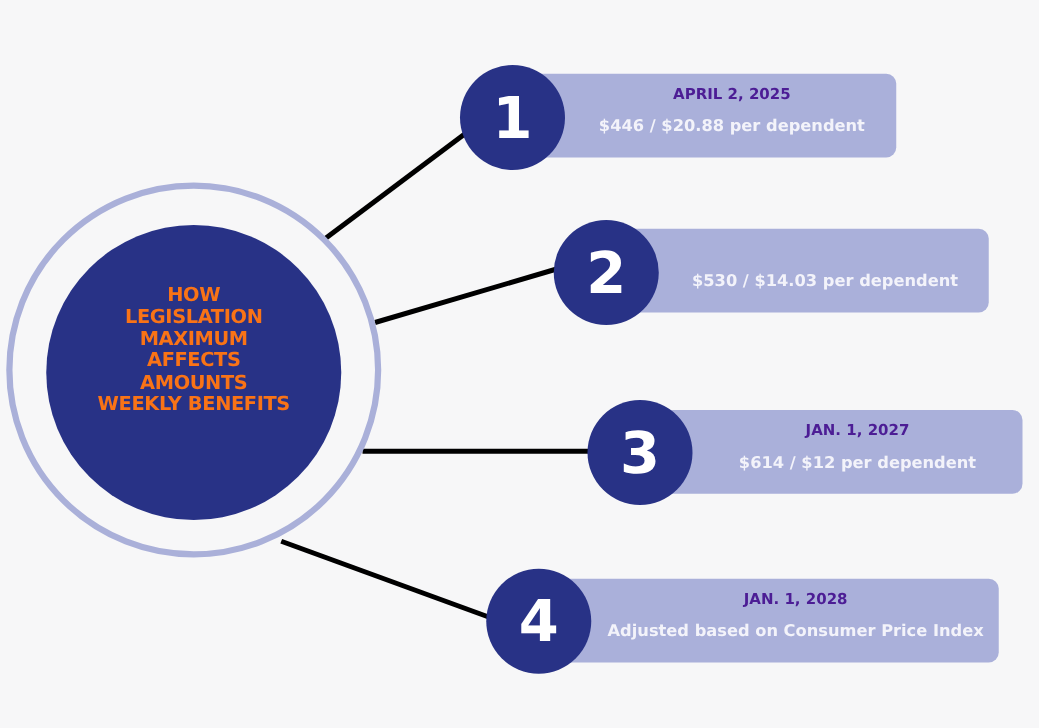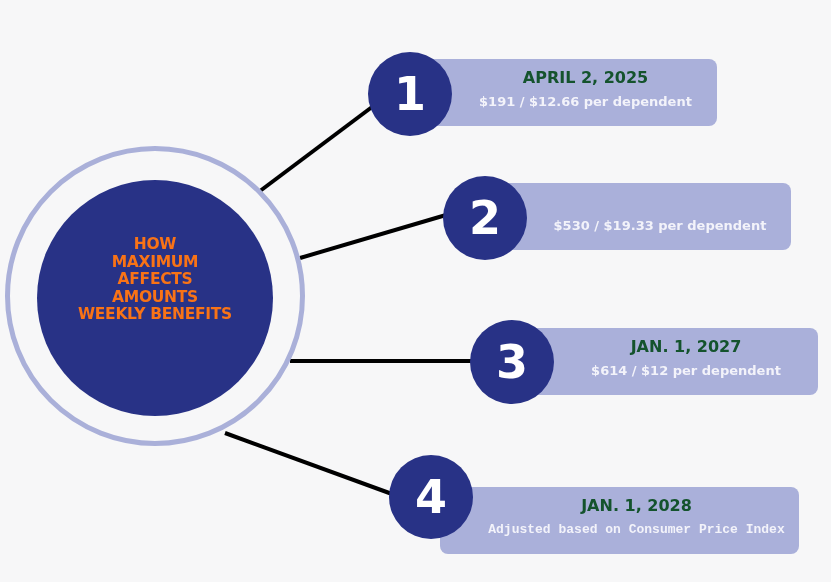--- a/index.html
+++ b/index.html
@@ -7,62 +7,63 @@
          font-family:"DejaVu Sans", "Liberation Sans", sans-serif; }
   svg.lines { position:absolute; left:0; top:0; width:831px; height:582px; }
   .outer-ring { position:absolute; left:5px; top:146px; width:290px; height:290px; border-radius:50%;
                 border:5px solid #aab0d9; background:#f7f7f8; }
   .hub { position:absolute; left:37px; top:180px; width:236px; height:236px; border-radius:50%;
          background:#283286; display:flex; align-items:center; justify-content:center; }
   .hub-text { color:#f97316; font-weight:bold; font-size:15.5px; line-height:17.5px; text-align:center;
               width:190px; margin-top:-36px; letter-spacing:-0.3px; }
   .pill { position:absolute; height:67px; background:#aab0da; border-radius:8px; }
   .pill .date { position:absolute; top:9px; left:0; right:0; text-align:center; font-weight:bold;
-                font-size:16px; color:#14532d; }
+                font-size:12px; color:#4c1d95; }
   .pill .detail { position:absolute; top:35px; left:0; right:0; text-align:center; font-weight:bold;
                   font-size:13px; color:#f3f3fa; }
   .num { position:absolute; width:84px; height:84px; border-radius:50%; background:#283286;
          color:#ffffff; font-weight:bold; font-size:46px; display:flex; align-items:center;
          justify-content:center; font-family:"DejaVu Sans", sans-serif; }
 </style>
 </head>
 <body>
 
 <svg class="lines" viewBox="0 0 831 582">
   <line x1="260" y1="191" x2="372" y2="107" stroke="#000" stroke-width="4"></line>
   <line x1="300" y1="258" x2="446" y2="215" stroke="#000" stroke-width="4"></line>
   <line x1="290" y1="361" x2="476" y2="361" stroke="#000" stroke-width="4"></line>
   <line x1="225" y1="433" x2="392" y2="494" stroke="#000" stroke-width="4"></line>
 </svg>
 
 <div class="outer-ring"></div>
 <div class="hub">
   <div class="hub-text">
     <div>HOW</div>
+    <div>LEGISLATION</div>
     <div>MAXIMUM</div>
     <div>AFFECTS</div>
     <div>AMOUNTS</div>
     <div>WEEKLY BENEFITS</div>
   </div>
 </div>
 
 <div class="pill" style="left:420px; top:59px; width:297px;">
   <div class="date" style="padding-left:34px;">APRIL 2, 2025</div>
-  <div class="detail" style="padding-left:34px;">$191 / $12.66 per dependent</div>
+  <div class="detail" style="padding-left:34px;">$446 / $20.88 per dependent</div>
 </div>
 <div class="num" style="left:368px; top:52px;">1</div>
 
 <div class="pill" style="left:495px; top:183px; width:296px;">
-  <div class="detail" style="padding-left:34px;">$530 / $19.33 per dependent</div>
+  <div class="detail" style="padding-left:34px;">$530 / $14.03 per dependent</div>
 </div>
 <div class="num" style="left:443px; top:176px;">2</div>
 
 <div class="pill" style="left:520px; top:328px; width:298px;">
   <div class="date" style="padding-left:34px;">JAN. 1, 2027</div>
   <div class="detail" style="padding-left:34px;">$614 / $12 per dependent</div>
 </div>
 <div class="num" style="left:470px; top:320px;">3</div>
 
-<div class="pill" style="left:440px; top:463px; width:359px;margin-top:24px;">
+<div class="pill" style="left:440px; top:463px; width:359px;">
   <div class="date" style="padding-left:34px;">JAN. 1, 2028</div>
-  <div class="detail" style="padding-left:34px;font-family:Liberation Mono, monospace;">Adjusted based on Consumer Price Index</div>
+  <div class="detail" style="padding-left:34px;">Adjusted based on Consumer Price Index</div>
 </div>
 <div class="num" style="left:389px; top:455px;">4</div>
 
 </body></html>

